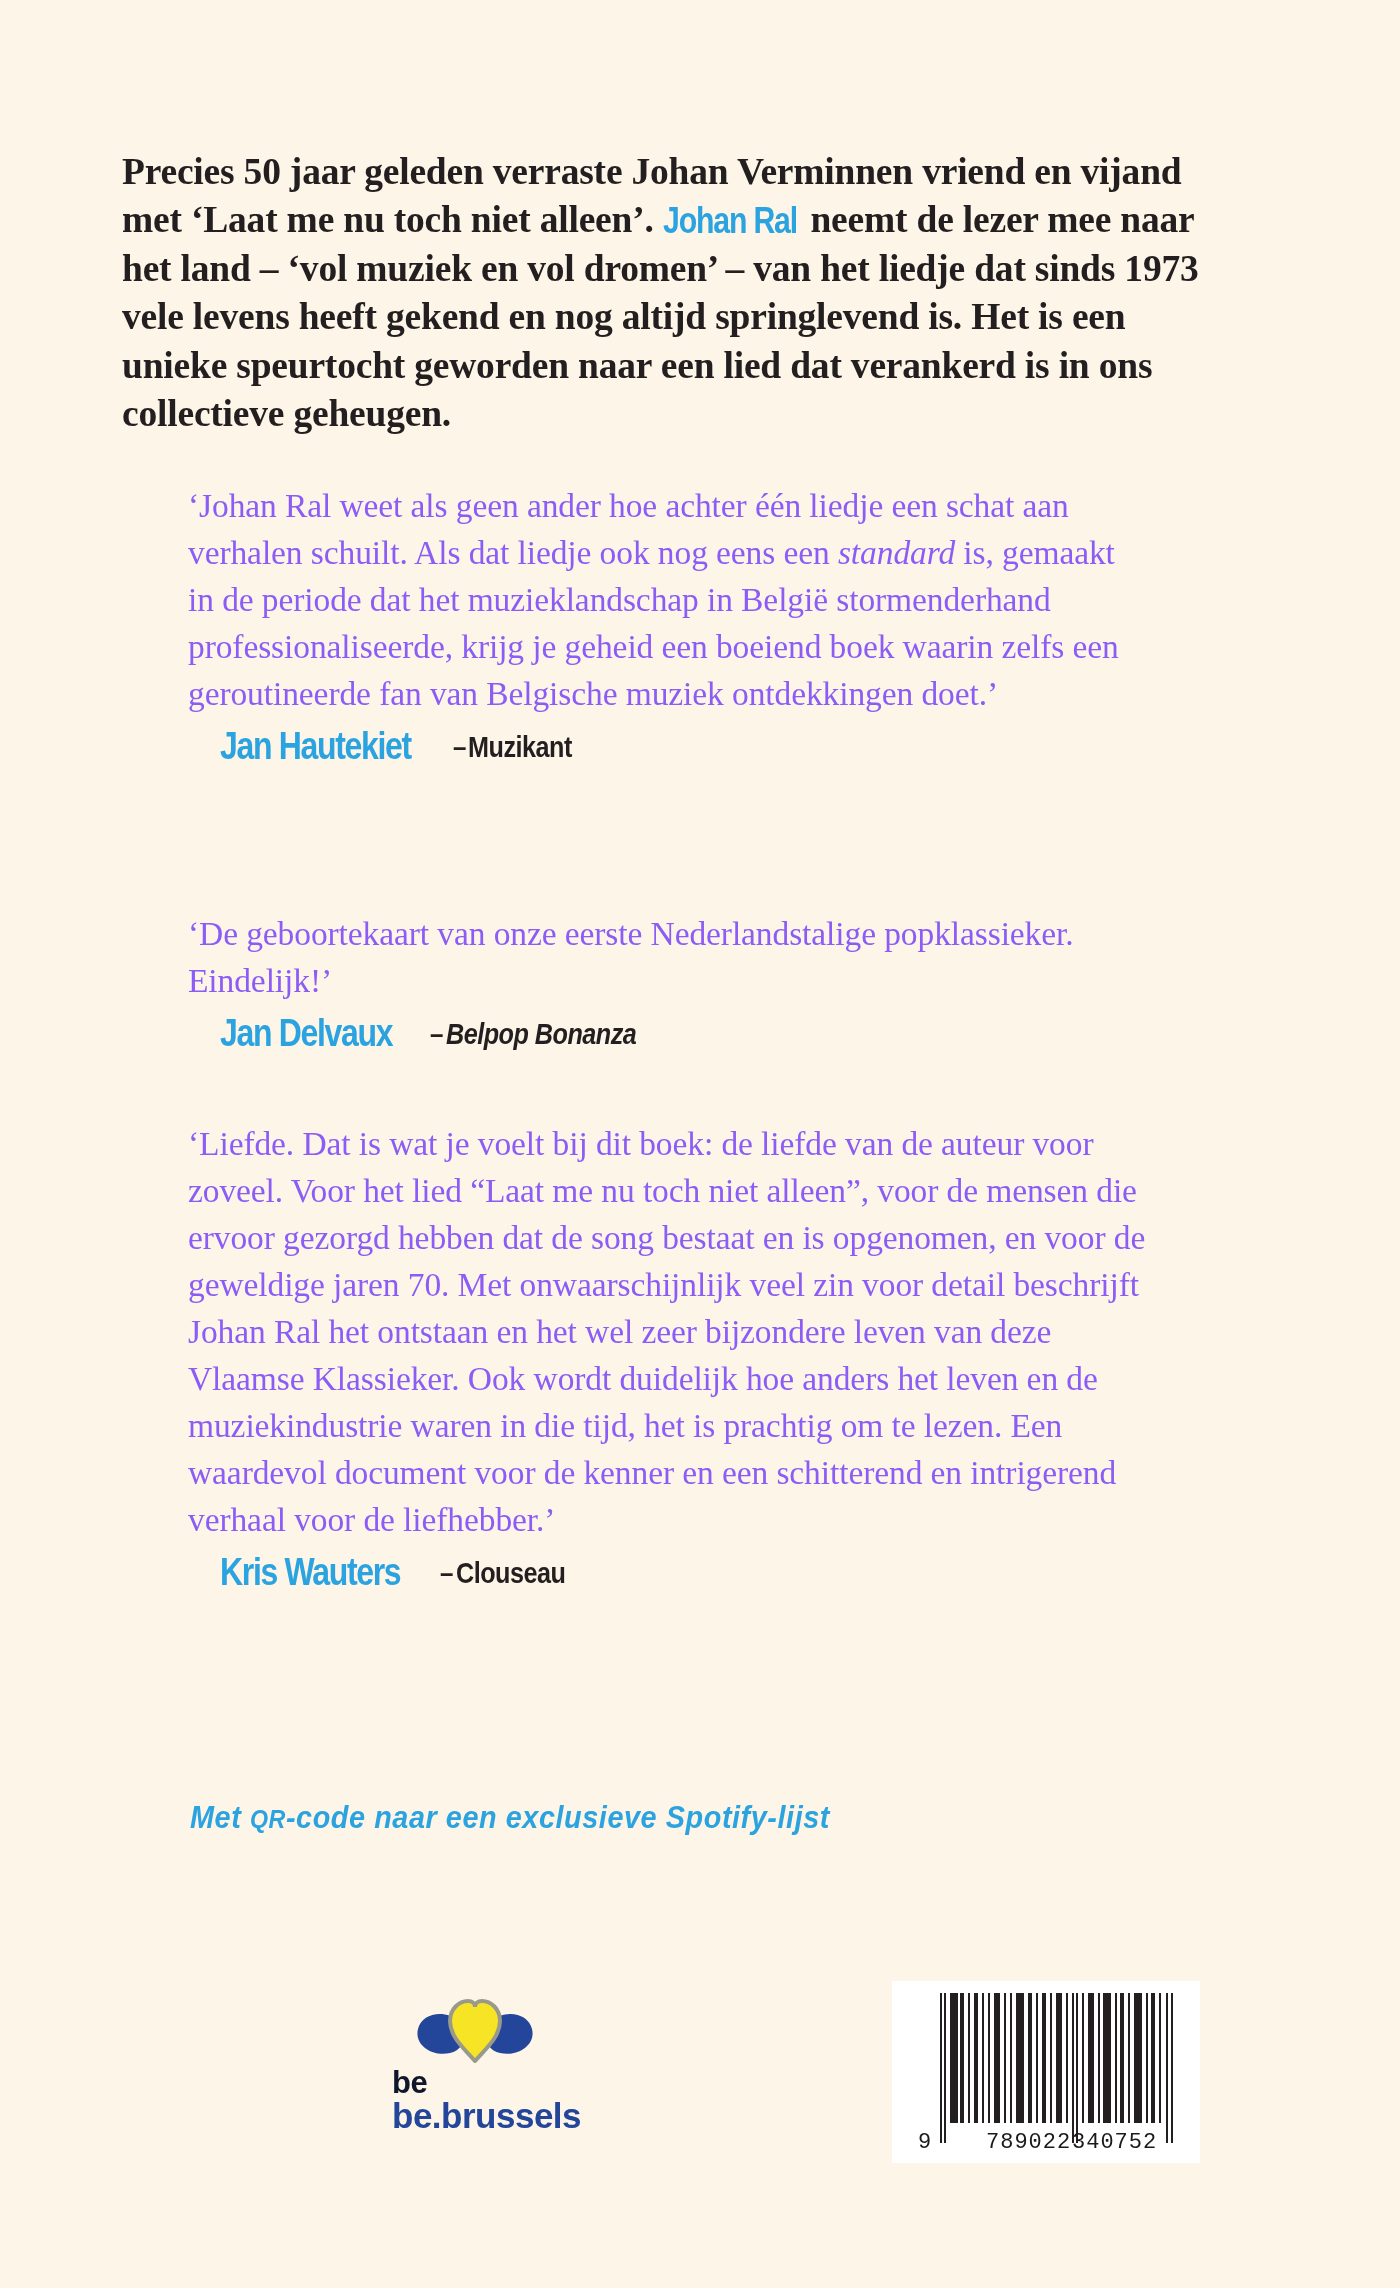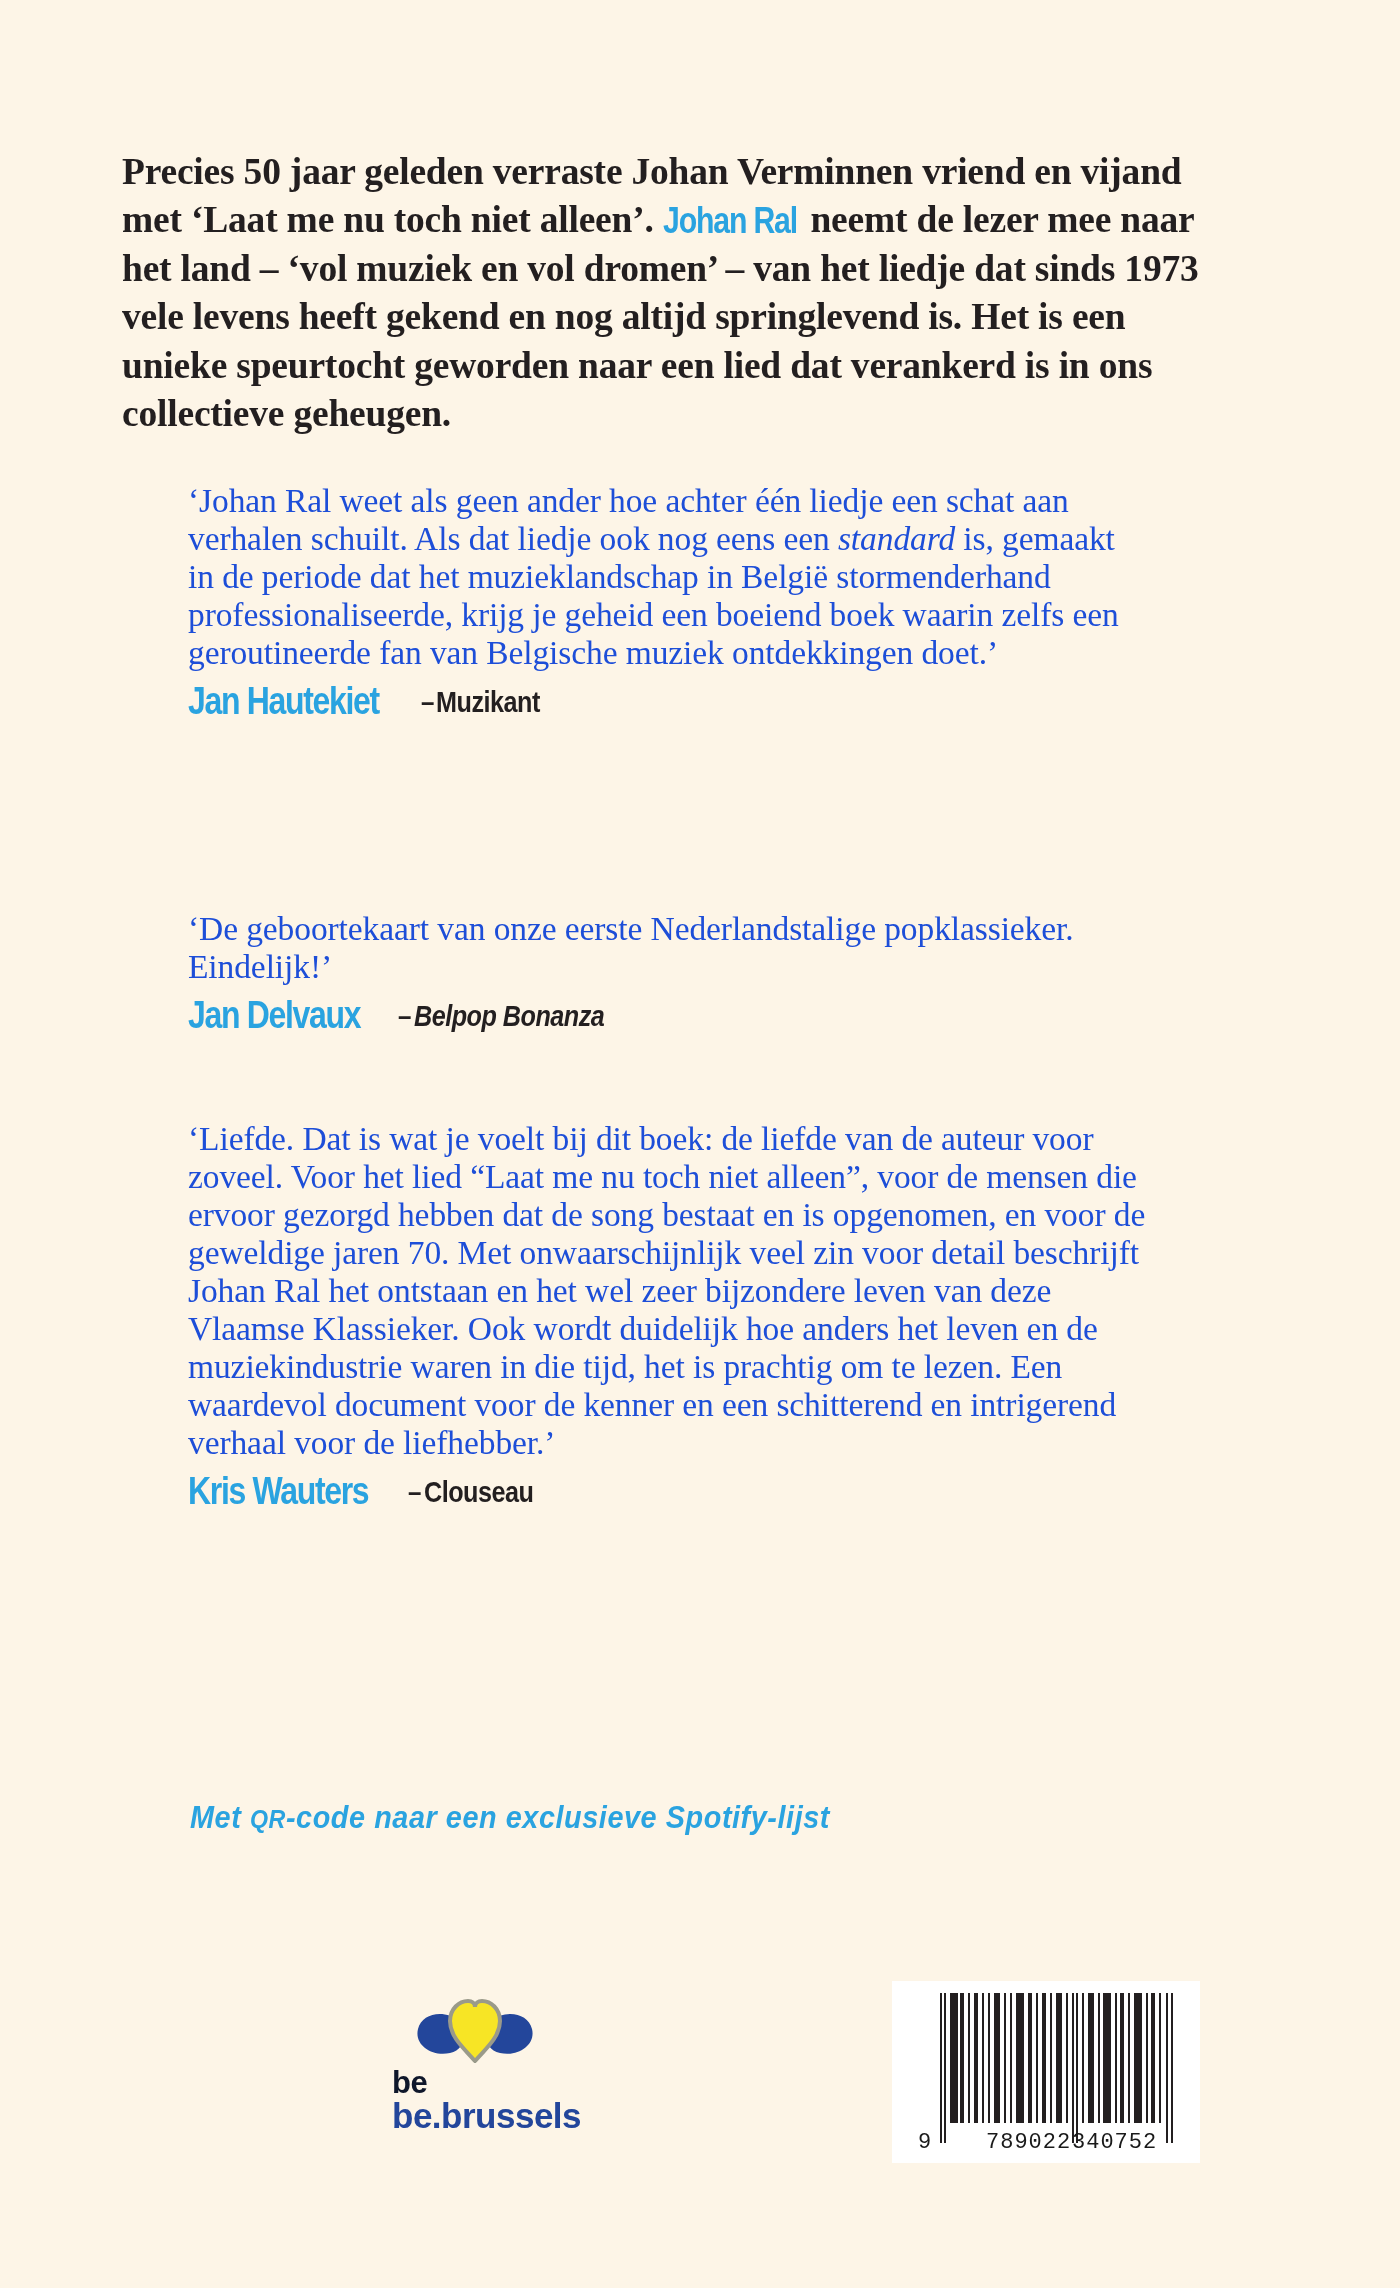--- a/index.html
+++ b/index.html
@@ -53,30 +53,31 @@
   
   .quote-block {
     position: absolute;
     left: 188px;
     width: 960px;
   }
   .quote-text {
     font-family: "Liberation Serif", serif;
     font-weight: 400;
     font-size: 33.5px;
-    line-height: 38px;
-    color: #1d4ed8;
+    line-height: 47px;
+    color: #8b5cf6;
     letter-spacing: -0.1px;
   }
   .quote-text i { font-style: italic; }
 
   .attrib {
     margin-top: 9px;
     white-space: nowrap;
     line-height: 1;
+    margin-left: 32px;
   }
   .attrib .who {
     color: #2aa3e0;
     font-family: "Liberation Sans", sans-serif;
     font-weight: 700;
     font-size: 39px;
     letter-spacing: -1.6px;
     display: inline-block;
     transform: scaleX(0.82);
     transform-origin: left center;

